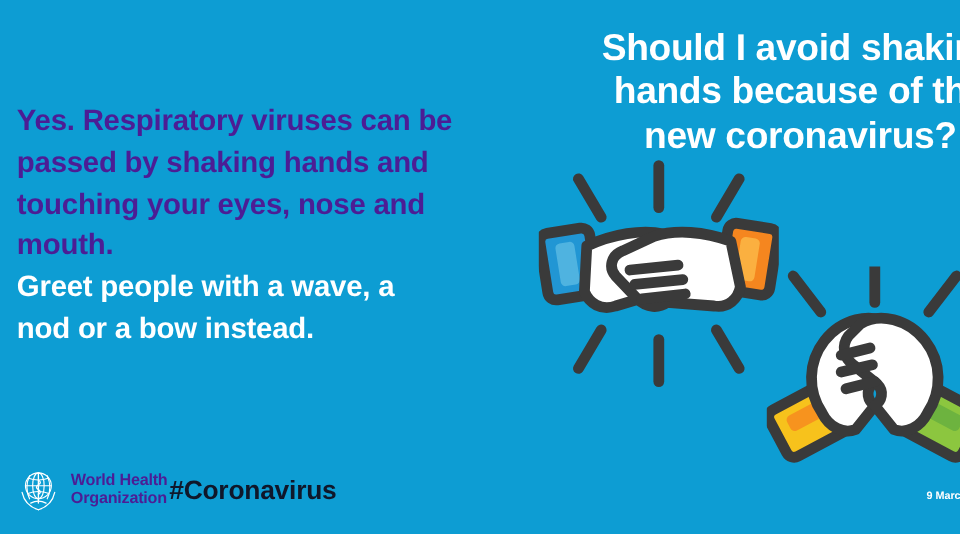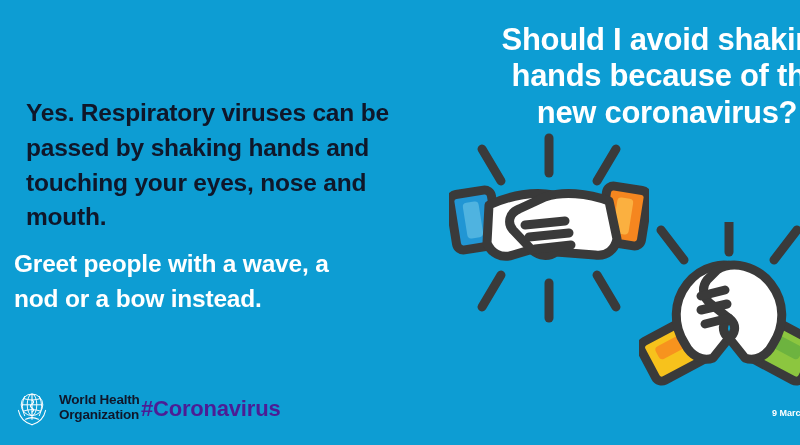--- a/index.html
+++ b/index.html
@@ -36,44 +36,44 @@
   #bodycopy {
     position: absolute;
     top: 84px;
     left: 14px;
     width: 400px;
     font-size: 24.5px;
     font-weight: bold;
     line-height: 1.42;
     letter-spacing: -0.2px;
   }
-  .para-answer { color: #0f172a; margin: 12px; white-space: pre-line; }
+  .para-answer { color: #4c1d95; margin: 0; white-space: pre-line; }
   .para-advice { color: #ffffff; margin: 0; white-space: pre-line; }
 
   
   #footer-logo {
     position: absolute;
     left: 12px;
     top: 388px;
     display: flex;
     align-items: center;
     gap: 7px;
   }
   #who-emblem { width: 40px; height: 40px; display: block; }
   #who-wordmark {
-    color: #0f172a;
+    color: #4c1d95;
     font-size: 13.5px;
     font-weight: bold;
     line-height: 1.08;
     white-space: pre-line;
     letter-spacing: -0.2px;
   }
   .hashtag {
     position: absolute;
-    color: #4c1d95;
+    color: #0f172a;
     font-size: 22px;
     font-weight: bold;
     letter-spacing: -0.2px;
     top: 396px;
   }
   #hashtag-coronavirus { left: 141px; }
   #hashtag-covid19 { left: 310px; }
 
   #date-stamp {
     position: absolute;

